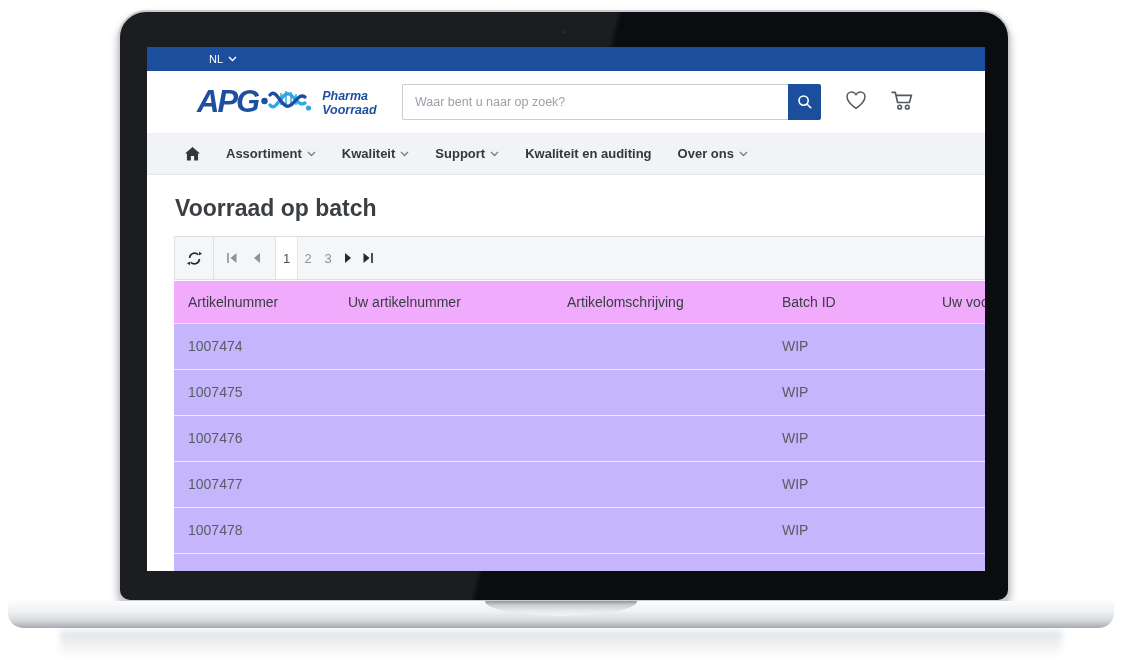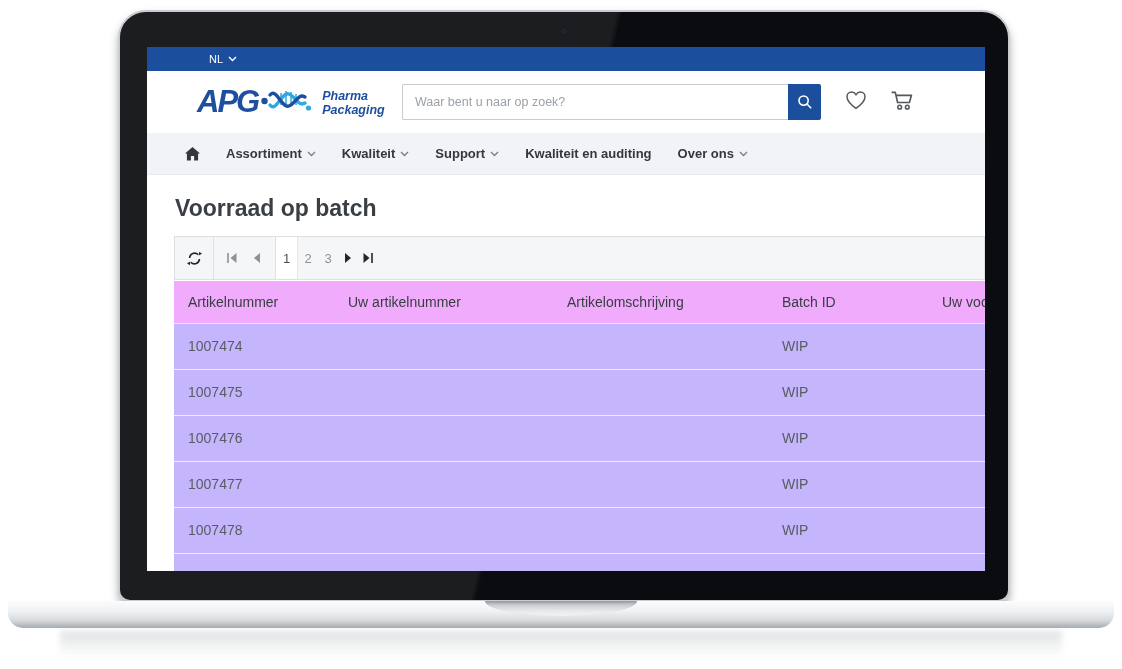--- a/index.html
+++ b/index.html
@@ -121,21 +121,21 @@
               <line x1="20" y1="12" x2="20" y2="24"></line>
                 <line x1="25" y1="10" x2="25" y2="26"></line>
               <line x1="30" y1="11" x2="30" y2="25"></line>
                 <line x1="35" y1="13" x2="35" y2="24"></line>
             </g>
             <path d="M9 14c6-8 12 14 19 11s9-13 16-9" stroke="#1d4f9e" stroke-width="3.4" fill="none" stroke-linecap="round"></path>
             <circle cx="47.5" cy="27" r="2.6" fill="#2fa9e0"></circle>
           </svg>
           <span class="logo-tag">
             <span>Pharma</span><br>
-            <span>Packaging</span>
+            <span>Voorraad</span>
           </span>
         </div>
 
         <div class="searchwrap">
           <input type="text" placeholder="Waar bent u naar op zoek?" style="">
           <button class="searchbtn">
             <svg width="16" height="16" viewBox="0 0 16 16">
               <circle cx="6.6" cy="6.6" r="4.6" fill="none" stroke="#fff" stroke-width="1.6"></circle>
               <line x1="10.2" y1="10.2" x2="14.2" y2="14.2" stroke="#fff" stroke-width="1.6"></line>
             </svg>

